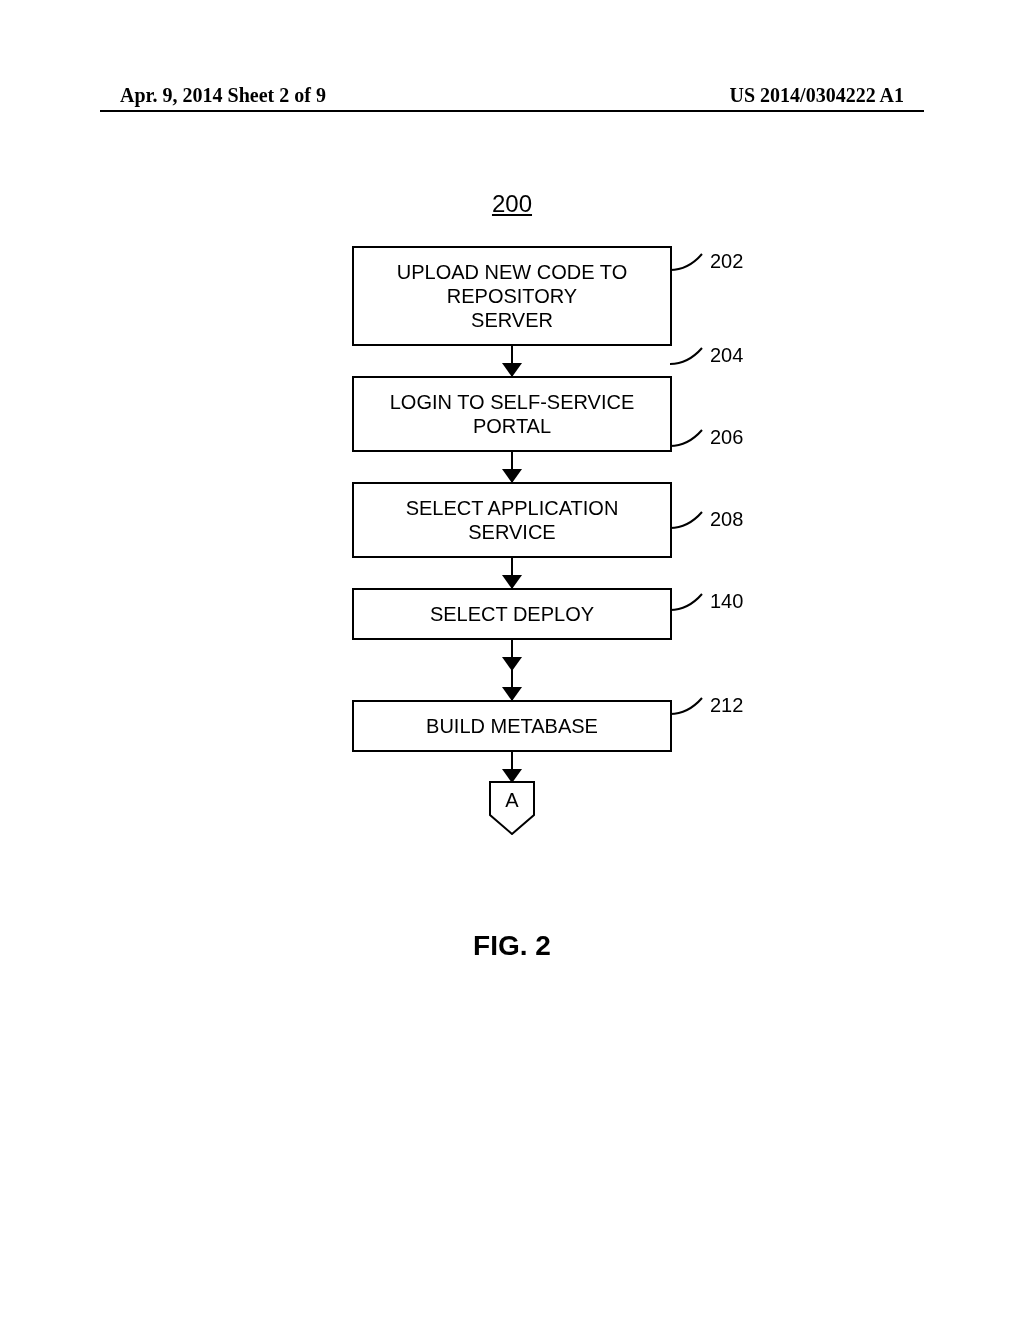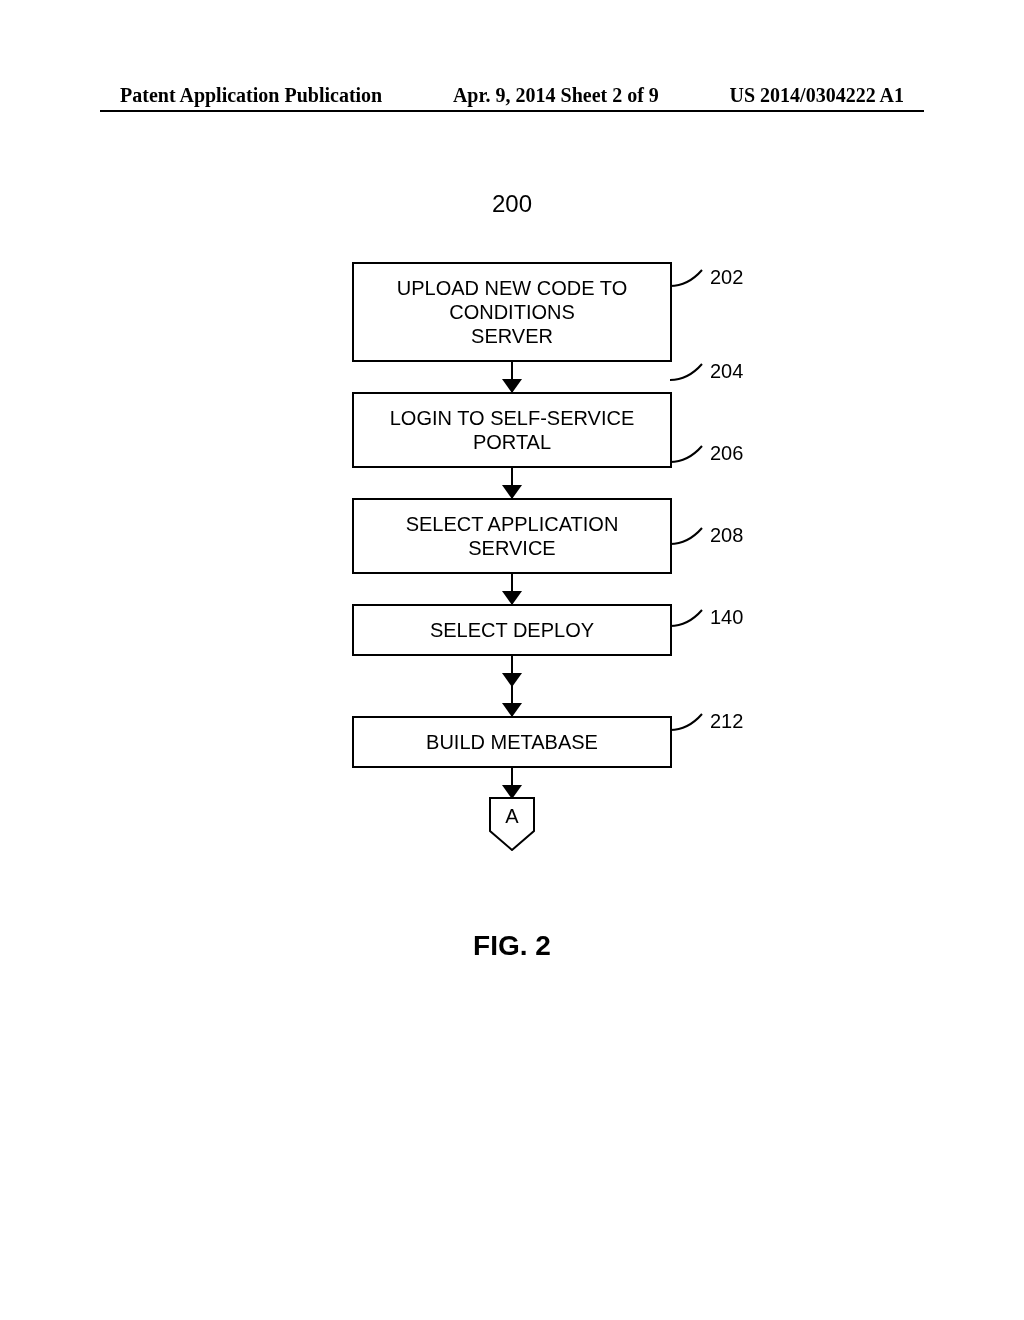--- a/index.html
+++ b/index.html
@@ -48,21 +48,22 @@
     font-family: Arial, Helvetica, sans-serif;
   }
   .flow-group {
     position: relative;
     display: flex;
     flex-direction: column;
     align-items: center;
   }
   .fig-num {
     font-size: 24px;
-    margin-bottom: 44px;
+    text-decoration: underline;
+    margin-bottom: 28px;
     font-family: Arial, Helvetica, sans-serif;
   }
   .box {
     width: 320px;
     border: 2px solid #000;
     text-align: center;
     padding: 12px 8px;
     font-size: 20px;
     line-height: 1.2;
     position: relative;
@@ -121,33 +122,32 @@
     font-weight: bold;
     font-size: 28px;
   }
 </style>
 </head>
 <body>
 
 <div class="page">
 
   <div class="header">
-    <span class="left">Patent Application Publication</span>
     <span class="center">Apr. 9, 2014   Sheet 2 of 9</span>
     <span class="right">US 2014/0304222 A1</span>
   </div>
   <div class="header-rule"></div>
 
   <div class="diagram">
     <div class="fig-num">200</div>
 
     <div class="flow-group">
 
       <div class="box">
-        <span class="txt">UPLOAD NEW CODE TO CONDITIONS</span>
+        <span class="txt">UPLOAD NEW CODE TO REPOSITORY</span>
         <span class="txt">SERVER</span>
       </div>
       <div class="callout" style="top:4px">
         <svg width="34" height="20">
             <path d="M0 18 Q18 18 32 2" stroke="#000" stroke-width="2" fill="none"></path>
           </svg>
         <span class="num">202</span>
       </div>
       <div class="arrow"></div>
 

